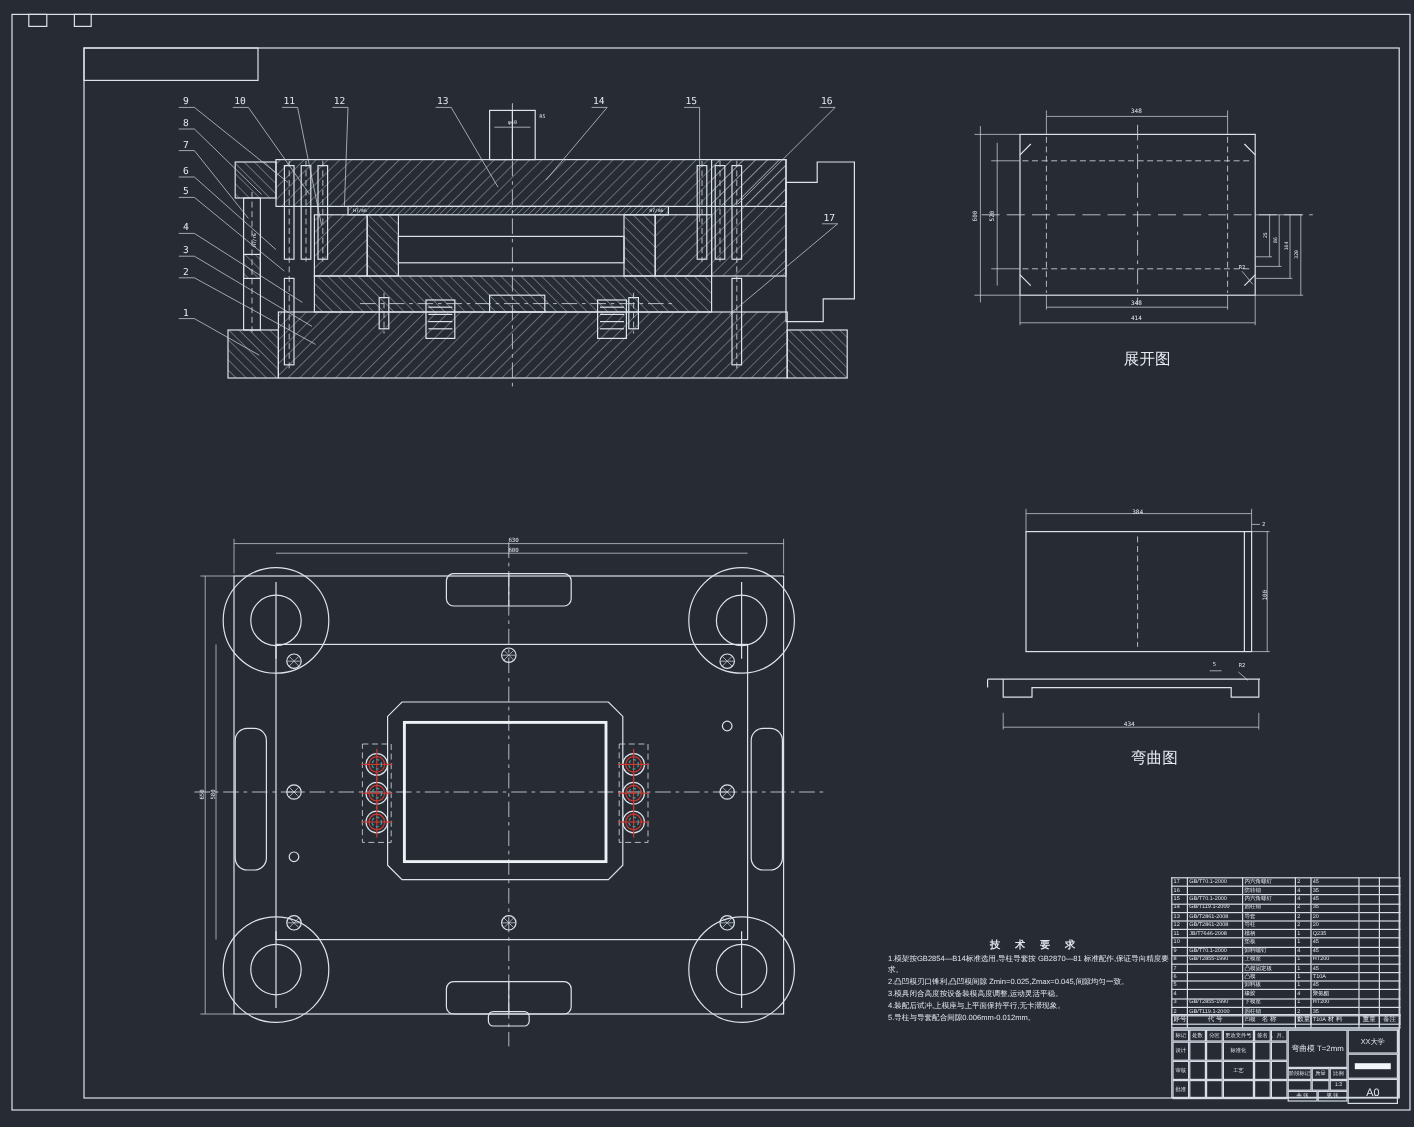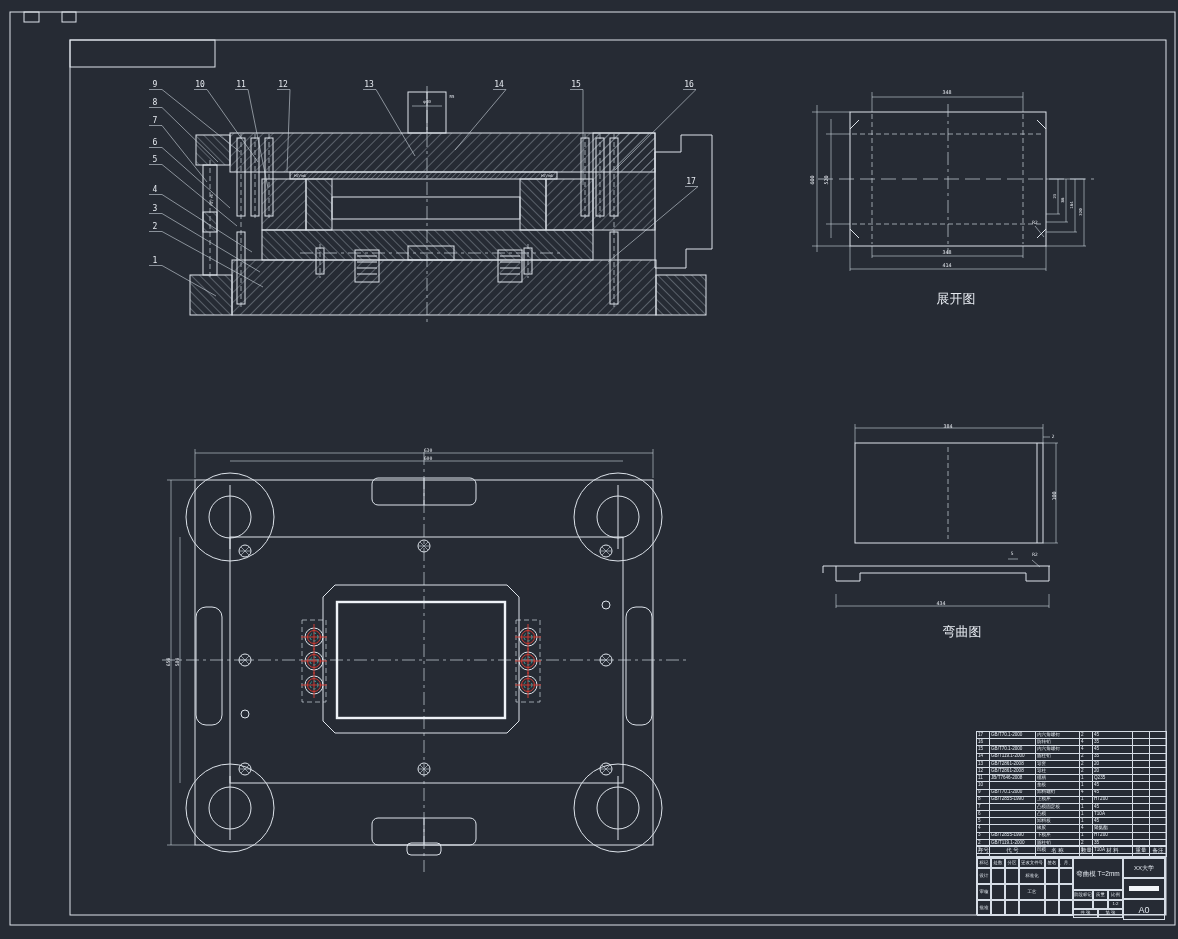--- a/index.html
+++ b/index.html
@@ -427,20 +427,30 @@
     </g>
     <g class="t">
           <text x="428" y="452" font-size="4.8" text-anchor="middle" class="t">630</text>
           <text x="428" y="460" font-size="4.8" text-anchor="middle" class="t">600</text>
           <text x="170" y="662" font-size="4.8" text-anchor="middle" class="t" transform="rotate(-90 170 662)">650</text>
           <text x="179" y="662" font-size="4.8" text-anchor="middle" class="t" transform="rotate(-90 179 662)">580</text>
         </g>
   </g>
 </svg>
 
+<div id="tech" class="ov">
+  <div class="tt">技 术 要 求</div>
+  <div>
+        <p>1.模架按GB2854—B14标准选用,导柱导套按 GB2870—81 标准配作,保证导向精度要求。</p>
+        <p>2.凸凹模刃口锋利,凸凹模间隙 Zmin=0.025,Zmax=0.045,间隙均匀一致。</p>
+        <p>3.模具闭合高度按设备装模高度调整,运动灵活平稳。</p>
+        <p>4.装配后试冲,上模座与上平面保持平行,无卡滞现象。</p>
+        <p>5.导柱与导套配合间隙0.006mm-0.012mm。</p>
+      </div>
+</div>
 
 <div id="bomwrap" class="ov">
   <table class="bom">
         <colgroup>
           <col style="width: 13px;">
           <col style="width: 46px;">
           <col style="width: 44px;">
           <col style="width: 13px;">
           <col style="width: 40px;">
           <col style="width: 17px;">

